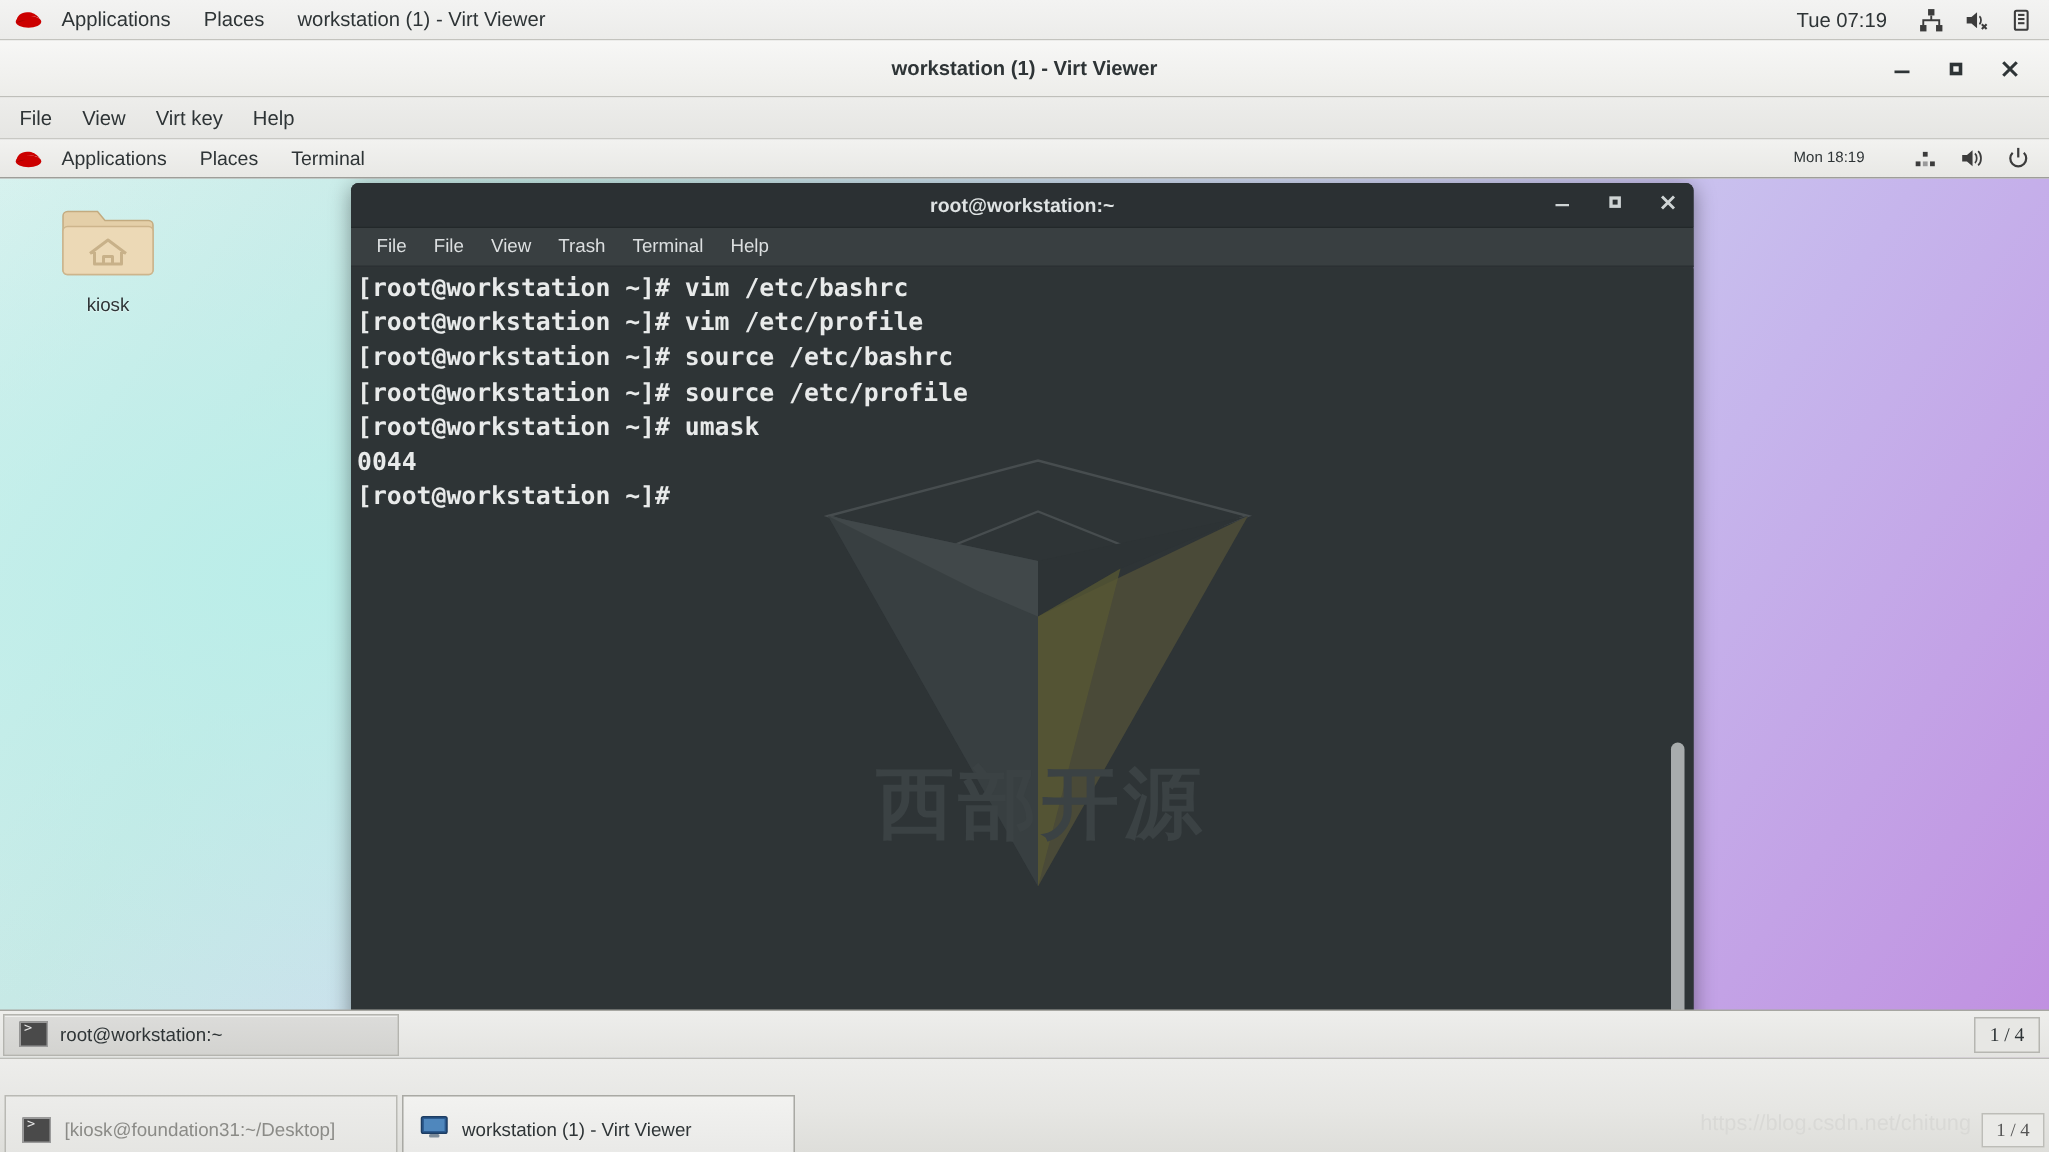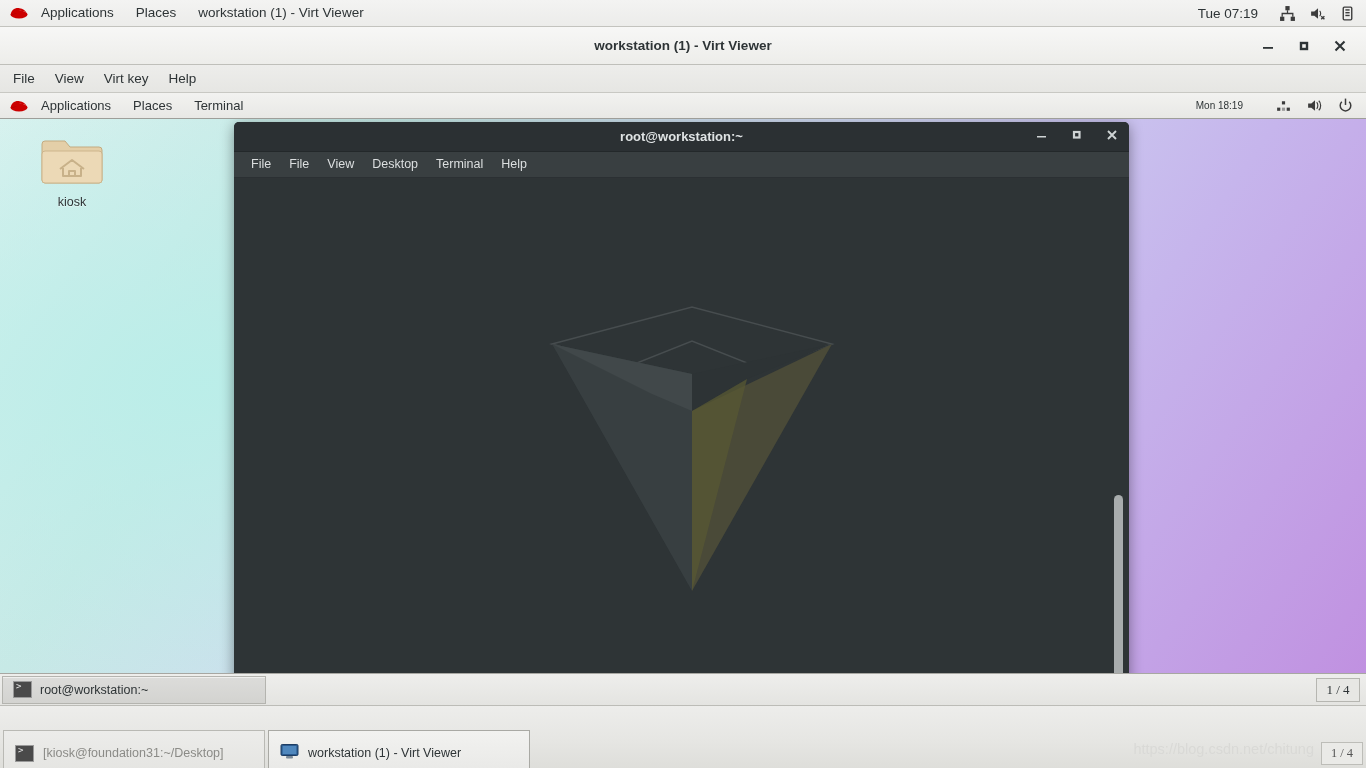--- a/index.html
+++ b/index.html
@@ -315,37 +315,45 @@
               <path d="M3 3l8 8m0-8l-8 8" stroke="#cfd4d5" stroke-width="1.9"></path>
             </svg>
         </span>
       </span>
     </div>
 
     <div class="term-menu">
       <span class="mi">File</span>
       <span class="mi">File</span>
       <span class="mi">View</span>
-      <span class="mi">Desktop</span>
+      <span class="mi">Trash</span>
       <span class="mi">Terminal</span>
       <span class="mi">Help</span>
     </div>
 
     <div class="term-body">
 
       <svg class="wm" viewBox="0 0 320 300">
         <polygon points="20,45 160,8 300,45 160,292" fill="#2e3436"></polygon>
         <polygon points="20,45 160,8 300,45 230,70 160,42 95,68" fill="none" stroke="#474d4f" stroke-width="1.6"></polygon>
         <polygon points="20,45 160,75 160,292" fill="#383f41"></polygon>
         <polygon points="300,45 160,112 160,292" fill="#4a4a38"></polygon>
         <polygon points="160,75 300,45 215,80 160,112" fill="#2d3335"></polygon>
         <polygon points="20,45 160,75 160,112 120,95" fill="#41484a"></polygon>
         <polygon points="160,112 215,80 160,292" fill="#585833" opacity="0.75"></polygon>
       </svg>
-
+      <div class="wm-text">西部开源</div>
+
+      <div class="term-lines">[root@workstation ~]# vim /etc/bashrc
+[root@workstation ~]# vim /etc/profile
+[root@workstation ~]# source /etc/bashrc
+[root@workstation ~]# source /etc/profile
+[root@workstation ~]# umask
+0044
+[root@workstation ~]#</div>
       <div class="term-scrollbar"></div>
     </div>
   </div>
 
   <div class="guest-taskbar">
     <div class="task-btn">
       <span class="mini-term-ico"></span>
       <span>root@workstation:~</span>
     </div>
     <div class="ws-switch">1 / 4</div>

